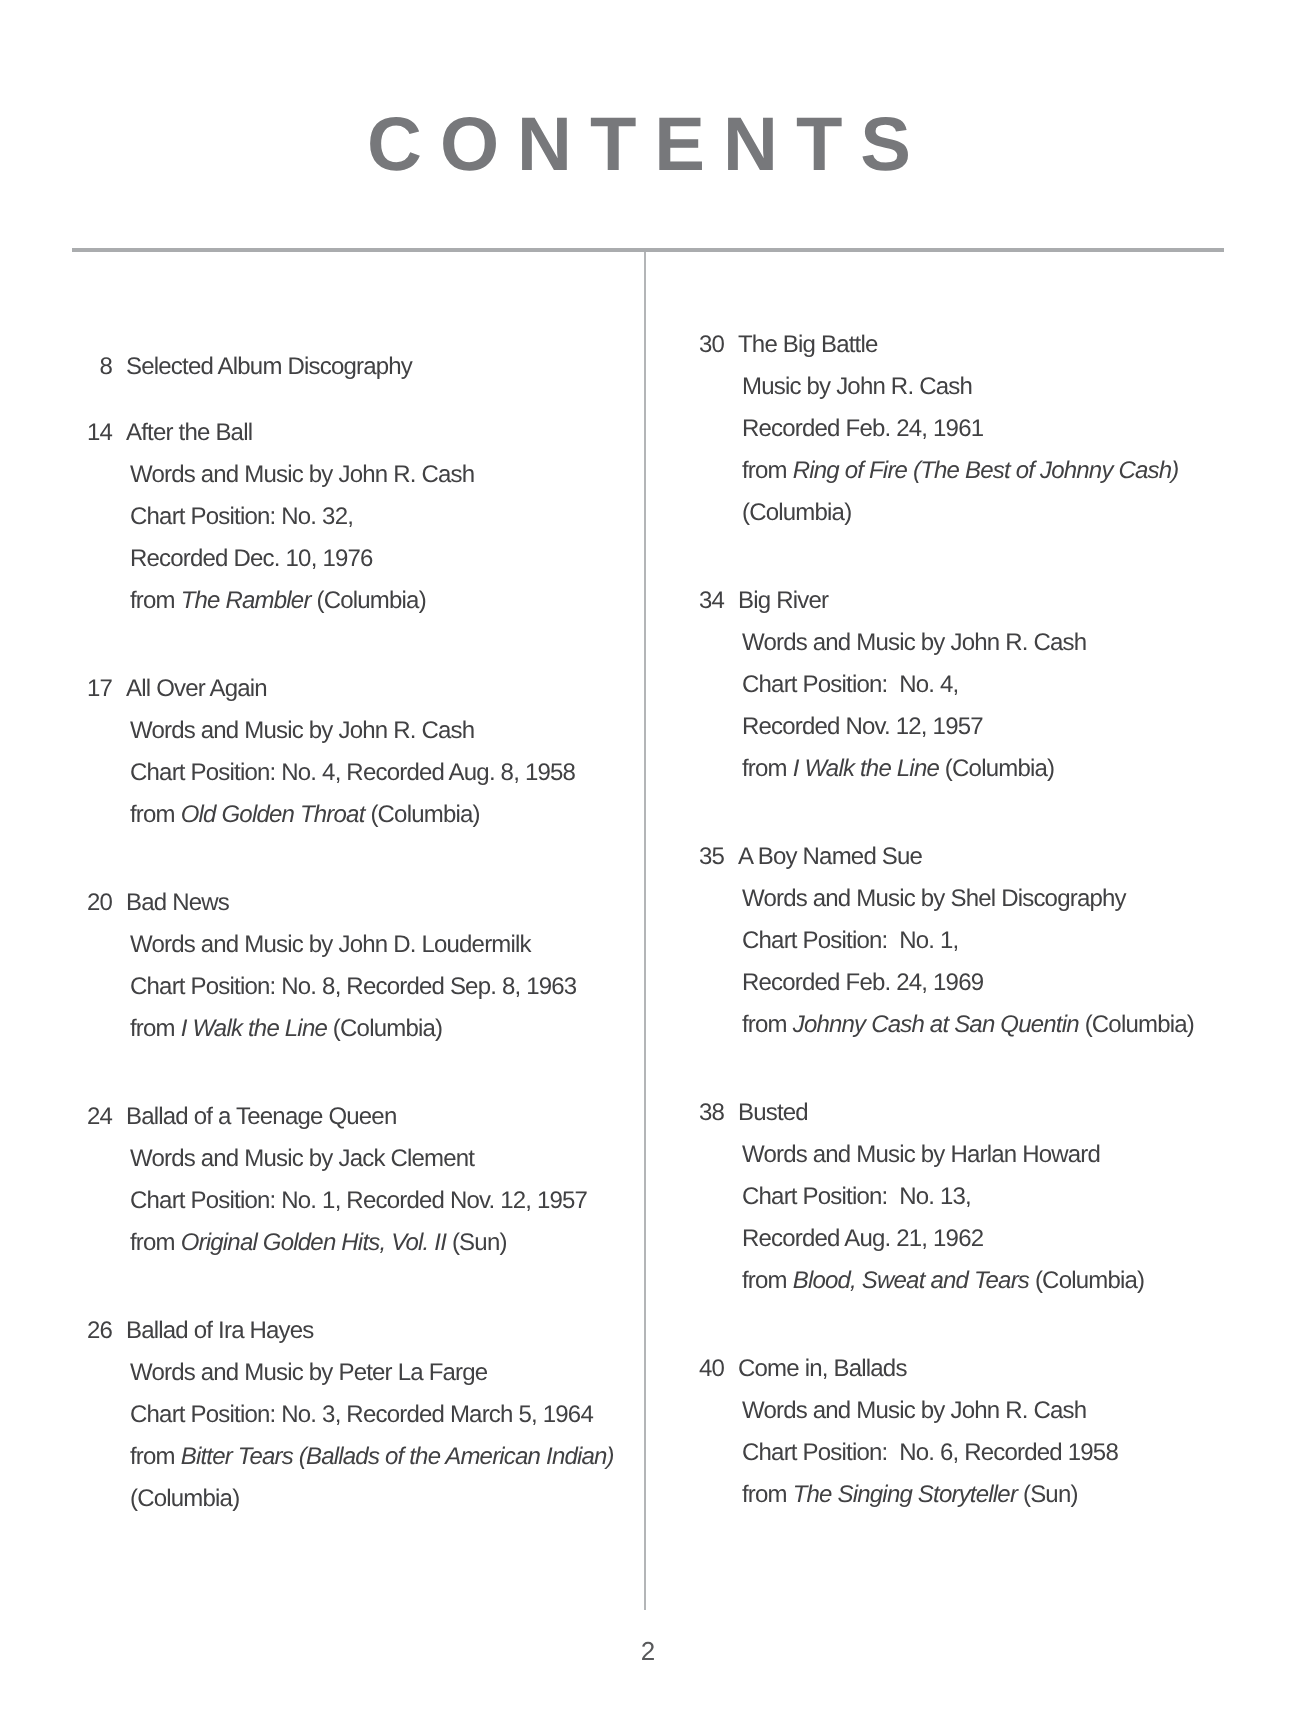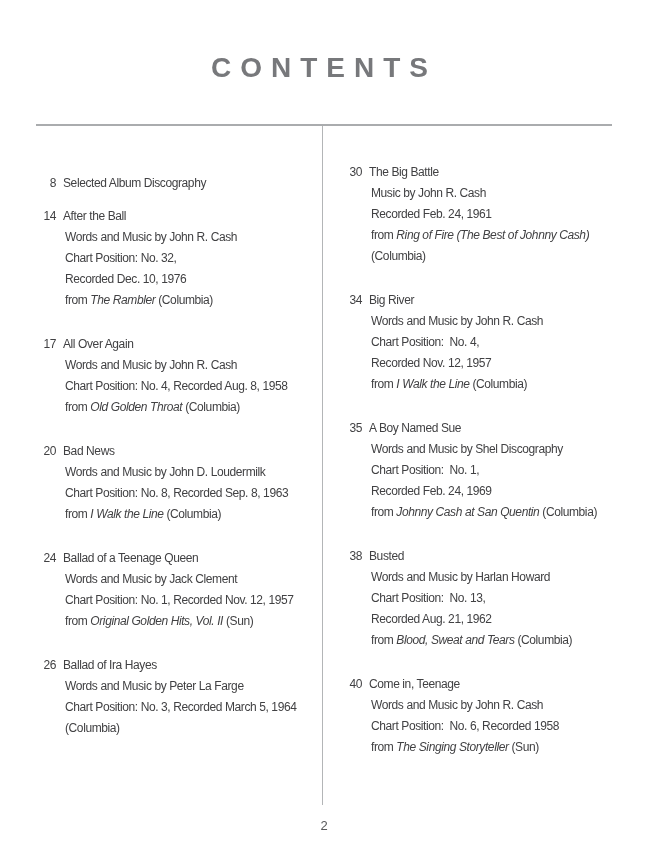--- a/index.html
+++ b/index.html
@@ -7,21 +7,21 @@
     position:relative;
     width:648px;height:864px;
     background:#ffffff;
     font-family:"Liberation Sans", sans-serif;
     overflow:hidden;
   }
   .book-title{
     position:absolute;
     top:52px;left:0;right:0;
     text-align:center;
-    font-size:28px;
+    font-size:38px;
     font-weight:bold;
     letter-spacing:9px;
     color:#77787b;
   }
   .rule-h{
     position:absolute;
     left:36px;top:124px;
     width:576px;height:2px;
     background:#aaacae;
   }
@@ -135,20 +135,21 @@
             <div class="detail"><span>Chart Position: No. 1, Recorded Nov. 12, 1957</span></div>
             <div class="detail"><span>from </span><em>Original Golden Hits, Vol. II</em><span> (Sun)</span></div>
           </div>
         </div>
         <div class="entry">
           <span class="num">26</span>
           <div class="entry-body">
             <div class="title-line">Ballad of Ira Hayes</div>
             <div class="detail"><span>Words and Music by Peter La Farge</span></div>
             <div class="detail"><span>Chart Position: No. 3, Recorded March 5, 1964</span></div>
+            <div class="detail"><span>from </span><em>Bitter Tears (Ballads of the American Indian)</em></div>
             <div class="detail"><span>(Columbia)</span></div>
           </div>
         </div>
       </div>
     <div class="col col-right">
         <div class="entry">
           <span class="num">30</span>
           <div class="entry-body">
             <div class="title-line">The Big Battle</div>
             <div class="detail"><span>Music by John R. Cash</span></div>
@@ -183,21 +184,21 @@
             <div class="title-line">Busted</div>
             <div class="detail"><span>Words and Music by Harlan Howard</span></div>
             <div class="detail"><span>Chart Position:  No. 13,</span></div>
             <div class="detail"><span>Recorded Aug. 21, 1962</span></div>
             <div class="detail"><span>from </span><em>Blood, Sweat and Tears</em><span> (Columbia)</span></div>
           </div>
         </div>
         <div class="entry">
           <span class="num">40</span>
           <div class="entry-body">
-            <div class="title-line">Come in, Teenage</div>
+            <div class="title-line">Come in, Ballads</div>
             <div class="detail"><span>Words and Music by John R. Cash</span></div>
             <div class="detail"><span>Chart Position:  No. 6, Recorded 1958</span></div>
             <div class="detail"><span>from </span><em>The Singing Storyteller</em><span> (Sun)</span></div>
           </div>
         </div>
       </div>
   </div>
 
   <div class="page-number">2</div>
 

